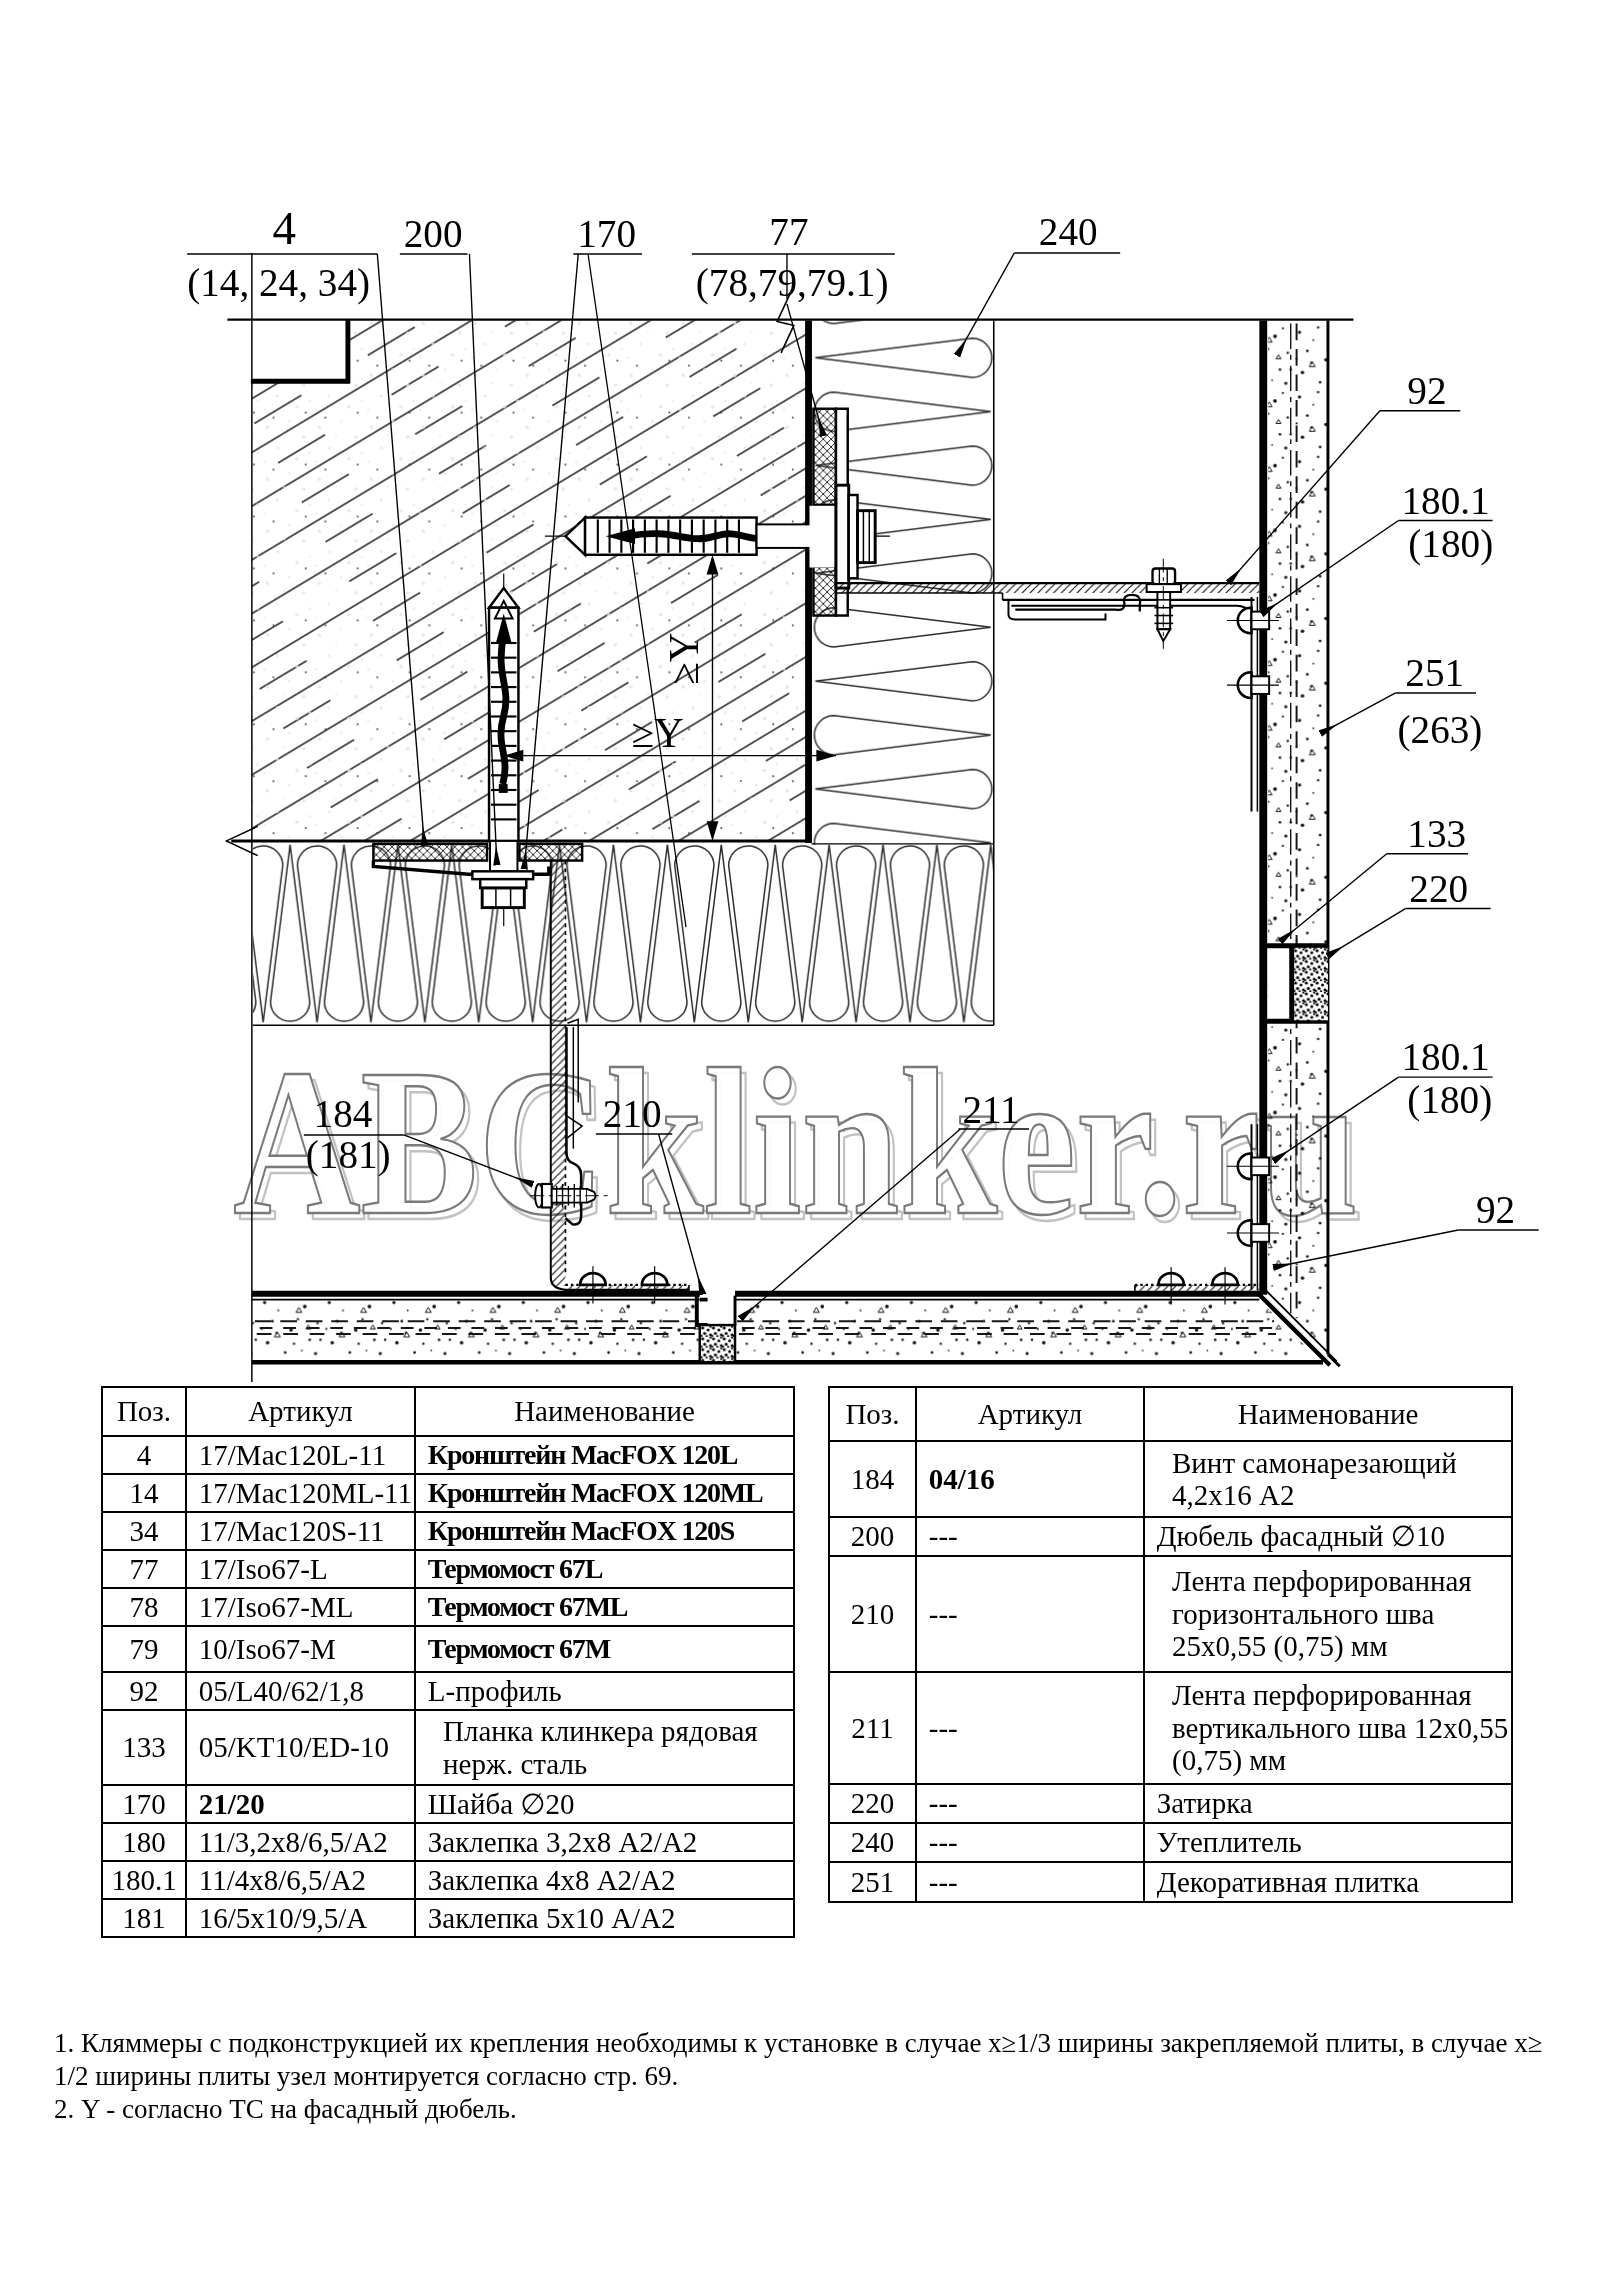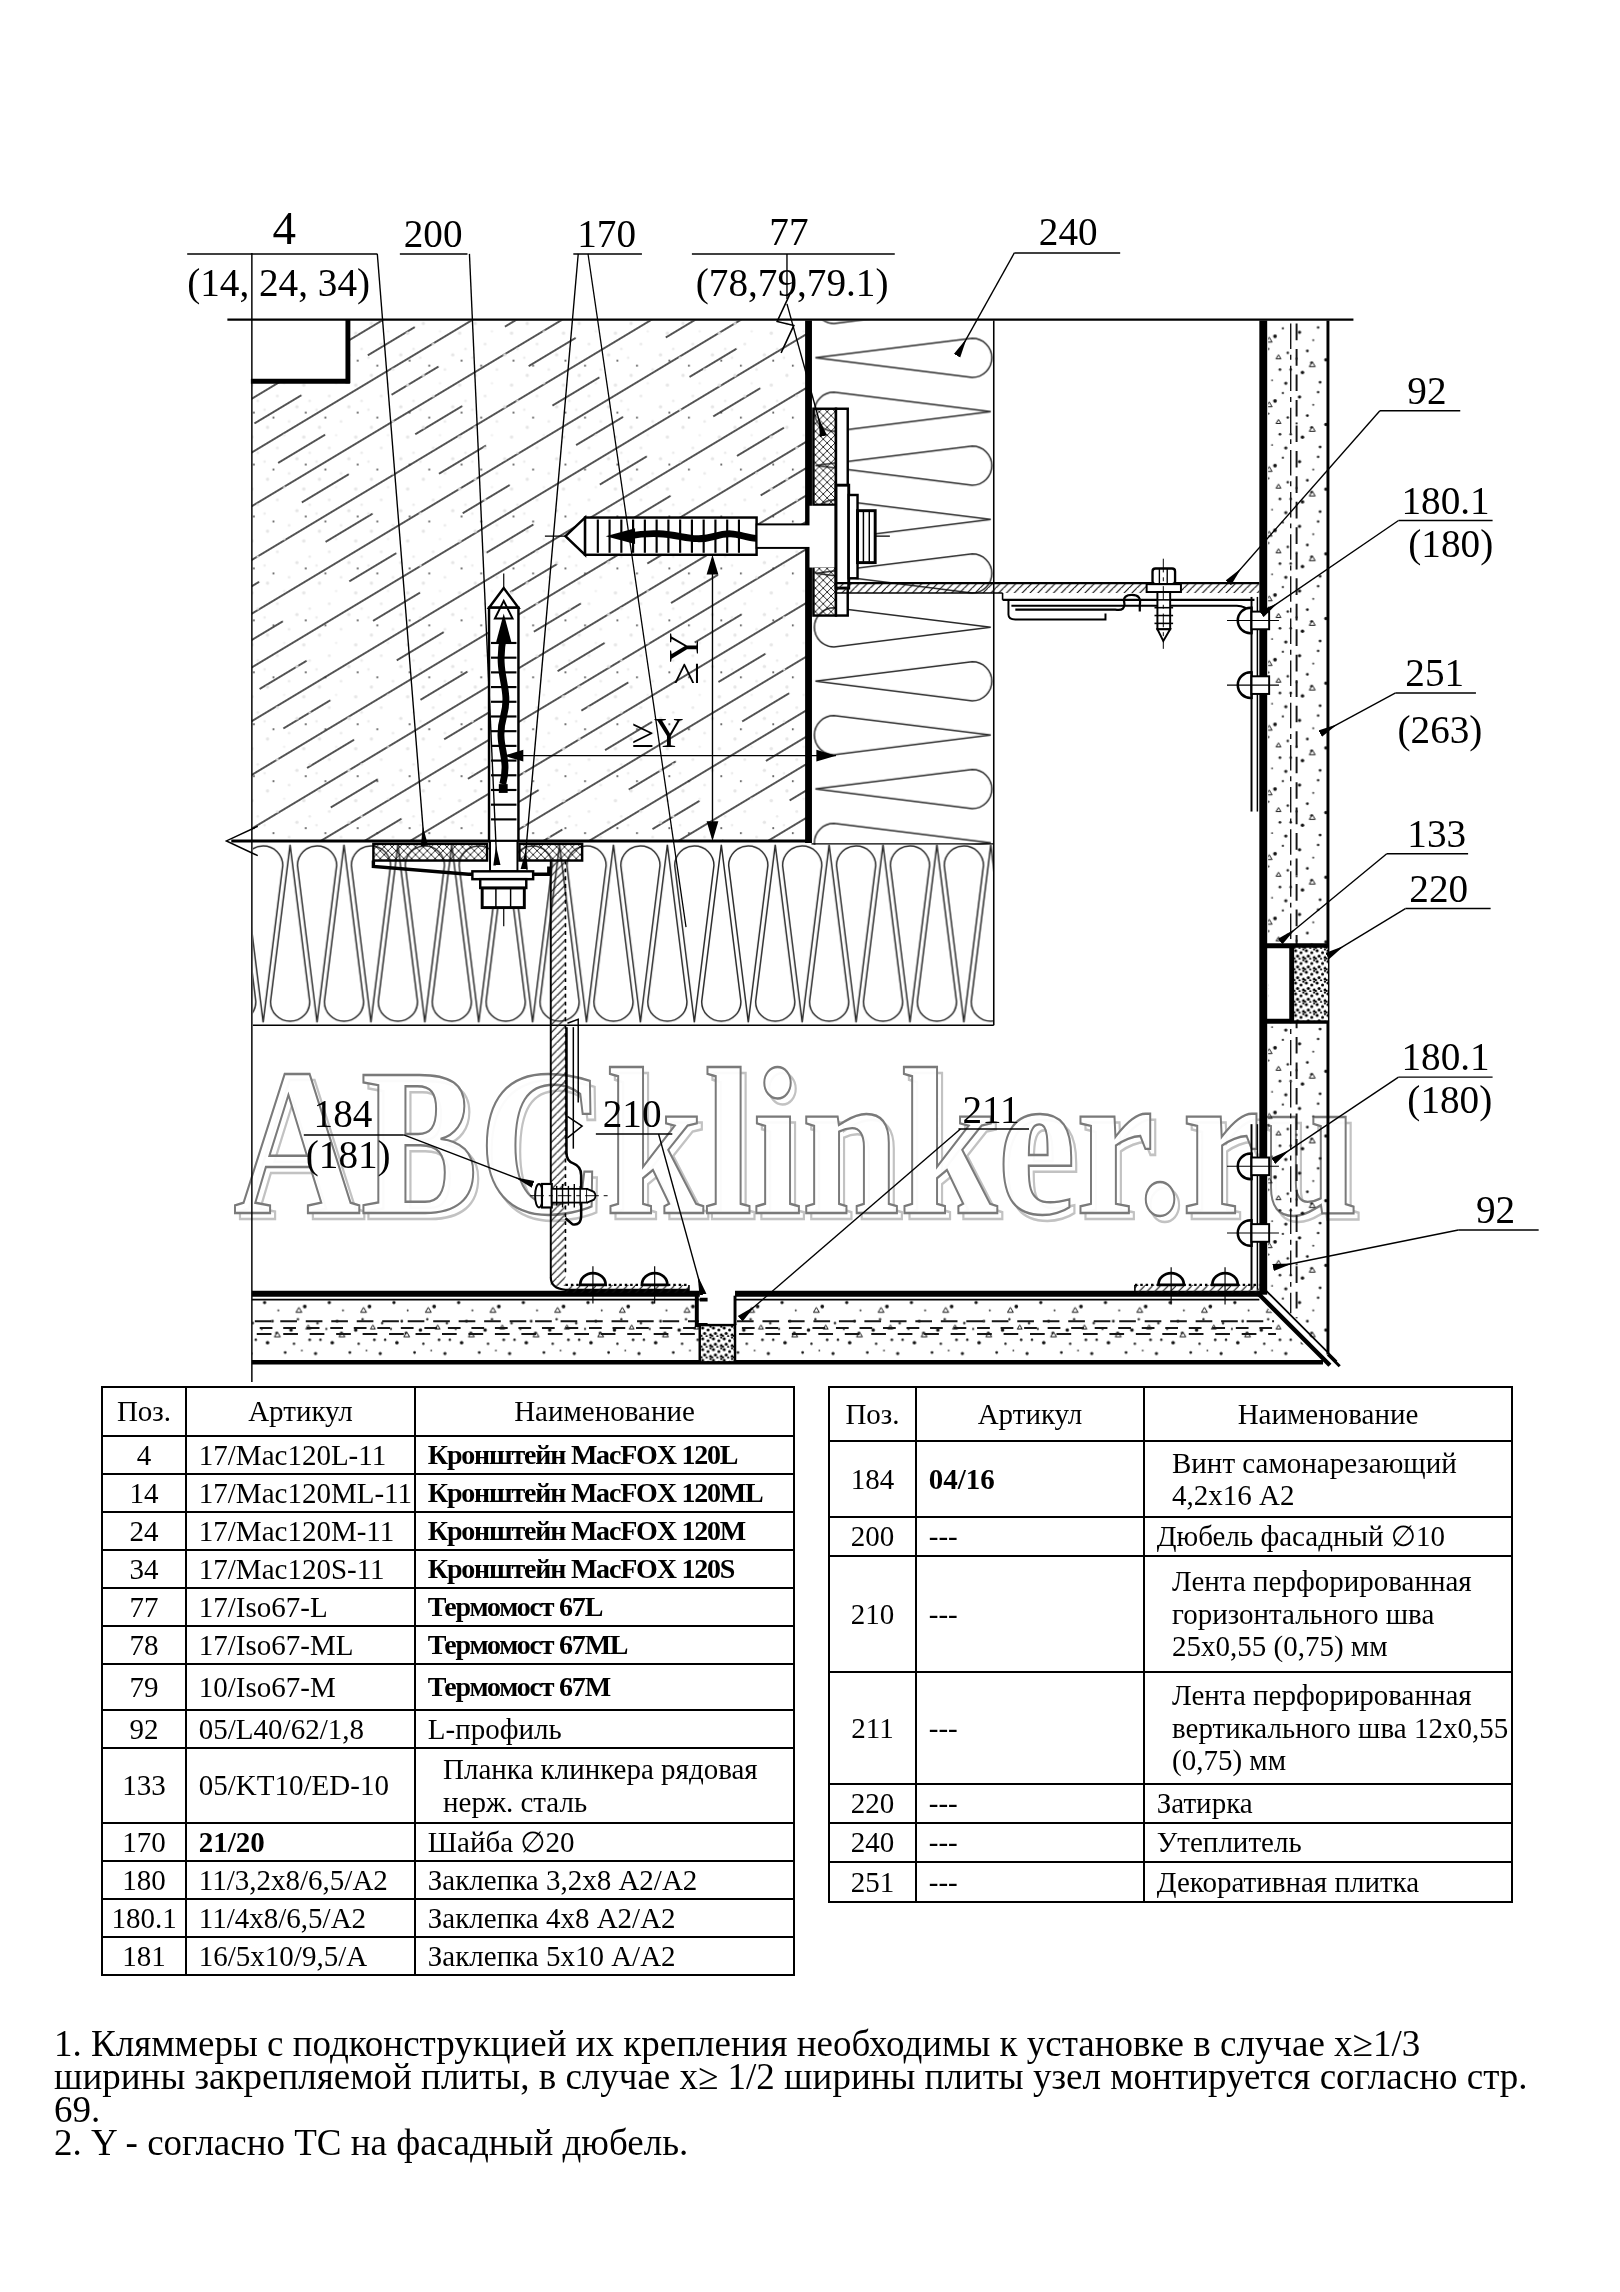--- a/index.html
+++ b/index.html
@@ -7,21 +7,21 @@
         font-family:"Liberation Serif", serif;}
   .tbl{position:absolute;border-collapse:collapse;table-layout:fixed;
        font-family:"Liberation Serif", serif;font-size:29px;color:#000;}
   .tbl td{border:2px solid #000;padding:0 0 0 11.8px;vertical-align:middle;line-height:1.12;
           white-space:nowrap;overflow:hidden;}
   .tbl td.c{text-align:center;padding:0;}
   .tbl td.wrap{white-space:normal;padding-left:27px;}
   .tbl tr.hdr td{border-bottom:2.9px solid #000;text-align:center;padding:0;border-radius:18px;}
   .bold{font-family:"Liberation Serif", serif;font-weight:bold;font-size:28px;letter-spacing:-1.2px;}
   .notes{position:absolute;left:54px;top:2027px;width:1500px;
-         font-family:"Liberation Serif", serif;font-size:37px;line-height:33px;color:#000;}
+         font-family:"Liberation Serif", serif;font-size:27px;line-height:33px;color:#000;}
 </style>
 </head>
 <body>
 <div id="page">
 
 <svg id="draw" width="1620" height="1382" viewBox="0 0 1653 1410" style="position:absolute;left:0;top:0">
 <defs>
 <pattern id="conc" width="135" height="47" patternUnits="userSpaceOnUse" patternTransform="rotate(-31)">
   <line x1="-2" y1="11" x2="137" y2="11" stroke="#1a1a1a" stroke-width="1.6"></line>
   <line x1="-2" y1="34" x2="137" y2="34" stroke="#1a1a1a" stroke-width="1.6" stroke-dasharray="58 80"></line>
@@ -485,25 +485,20 @@
           <td class="c">4</td>
           <td>17/Mac120L-11</td>
           <td class="bold">Кронштейн MacFOX  120L</td>
         </tr>
 <tr style="height:38px">
           <td class="c">14</td>
           <td>17/Mac120ML-11</td>
           <td class="bold">Кронштейн MacFOX 120ML</td>
         </tr>
 <tr style="height:38px">
-          <td class="c">24</td>
-          <td>17/Mac120M-11</td>
-          <td class="bold">Кронштейн MacFOX  120M</td>
-        </tr>
-<tr style="height:38px">
           <td class="c">34</td>
           <td>17/Mac120S-11</td>
           <td class="bold">Кронштейн MacFOX 120S</td>
         </tr>
 <tr style="height:38px">
           <td class="c">77</td>
           <td>17/Iso67-L</td>
           <td class="bold">Термомост 67L</td>
         </tr>
 <tr style="height:38px">

